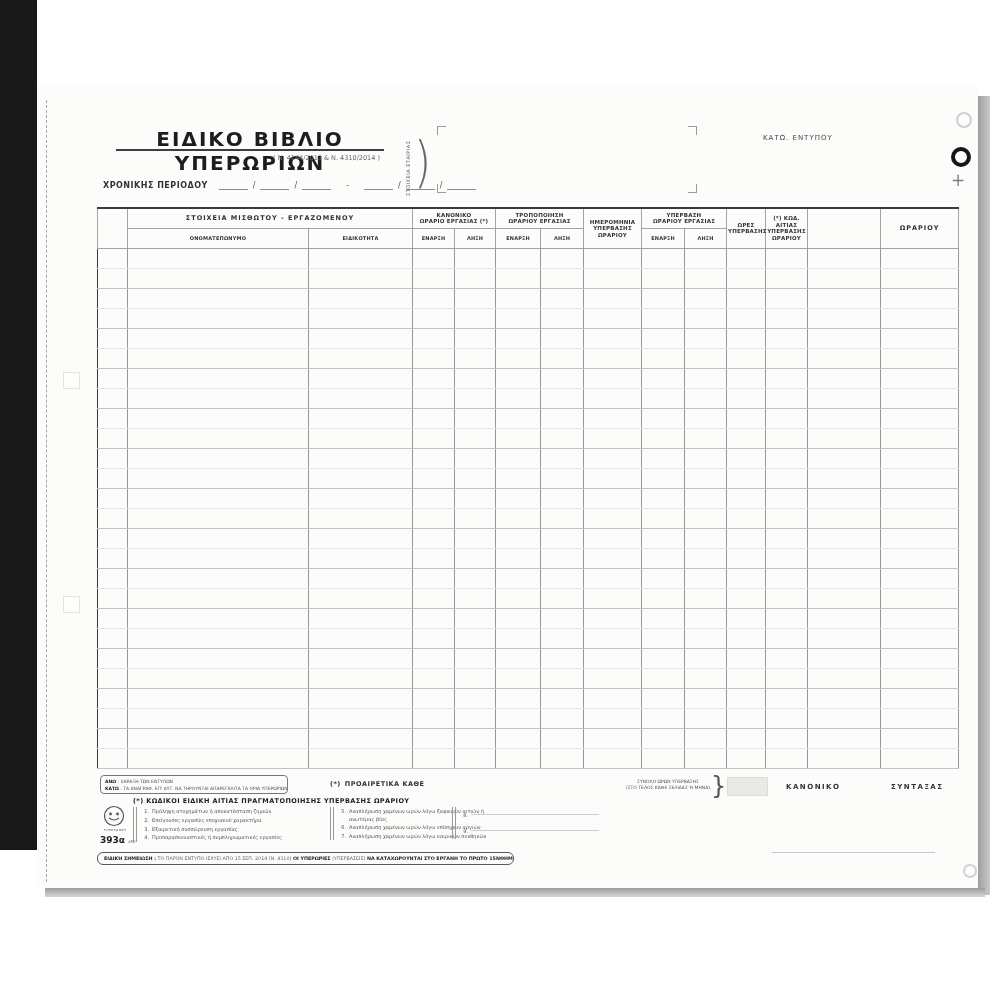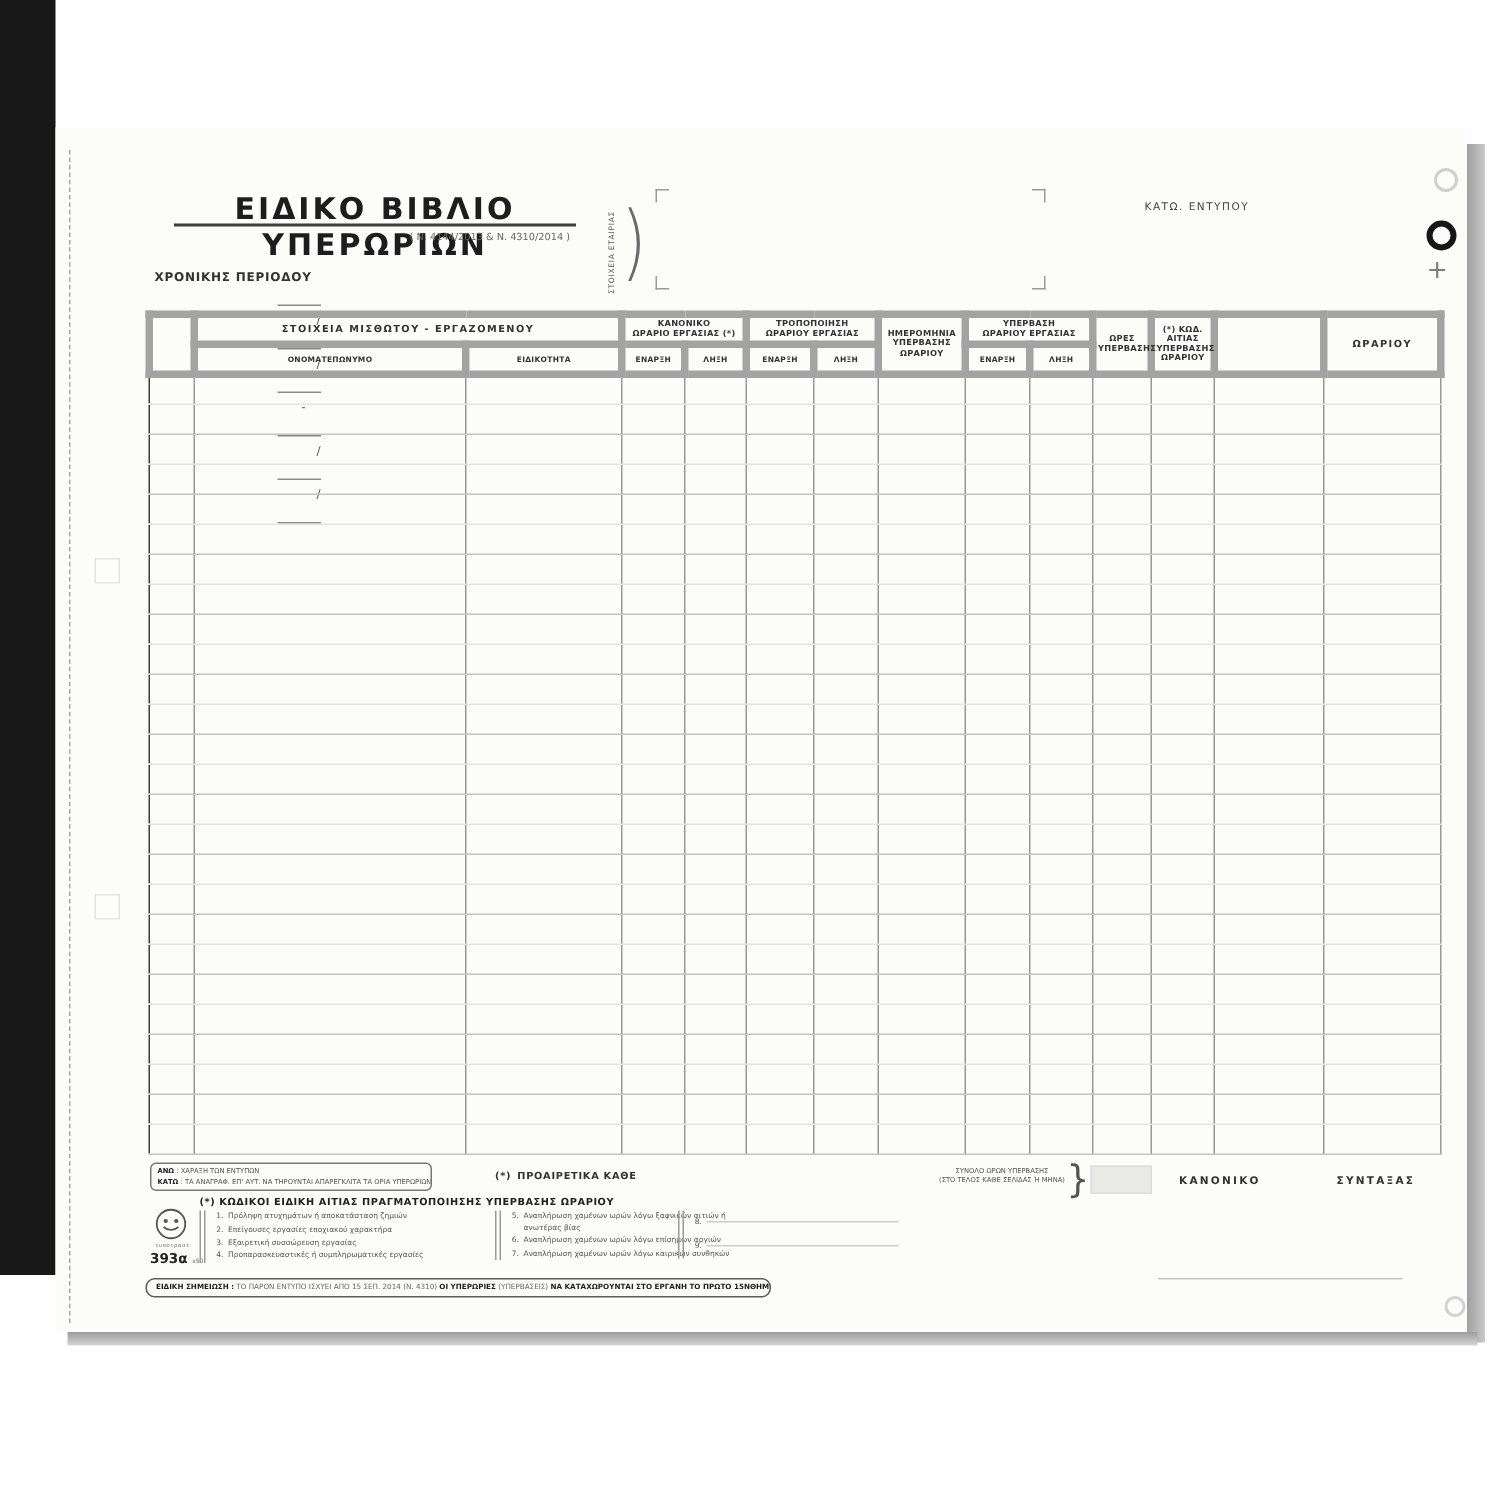--- a/index.html
+++ b/index.html
@@ -22,37 +22,37 @@
   
   .stamp-vtext { position:absolute; left:405px; top:136px; height:60px; writing-mode:vertical-rl; transform:rotate(180deg); font-size:5px; letter-spacing:.5px; color:#555; }
   .stamp-paren { position:absolute; left:414px; top:130px; font-size:44px; color:#6a6a6a; transform:scaleY(1.25); transform-origin:top; font-weight:200; }
   .corner { position:absolute; width:9px; height:9px; border:0 solid #9a9a9a; }
   .c-tl { left:437px; top:126px; border-top-width:1px; border-left-width:1px; }
   .c-tr { left:688px; top:126px; border-top-width:1px; border-right-width:1px; }
   .c-bl { left:437px; top:184px; border-bottom-width:1px; border-left-width:1px; }
   .c-br { left:688px; top:184px; border-bottom-width:1px; border-right-width:1px; }
 
   
-  .period { position:absolute; left:103px; top:180px; display:flex; align-items:flex-end; gap:5px; font-size:8px;flex-direction:column; }
+  .period { position:absolute; left:103px; top:180px; display:flex; align-items:flex-end; gap:5px; font-size:8px; }
   .period .lbl { font-weight:bold; letter-spacing:.5px; color:#333; margin-right:6px; }
   .pf { display:inline-block; width:29px; border-bottom:1px solid #8a8a8a; height:10px; }
   .slash { color:#555; font-size:8px; }
   .pdash { margin:0 10px; color:#555; }
 
   
   .ring { position:absolute; border-radius:50%; }
   .ring-top { left:956px; top:112px; width:16px; height:16px; border:2px solid #cfcfcf; }
   .ring-black { left:951px; top:147px; width:20px; height:20px; border:4px solid #161616; }
   .plus-mark { position:absolute; left:951px; top:170px; font-size:17px; color:#7d7d7d; }
   .ring-bottom { left:963px; top:864px; width:14px; height:14px; border:2px solid #d2d2d2; }
   .hole-sq { position:absolute; width:17px; height:17px; border:1px solid #e3e3e2; background:#fdfdfc; }
 
   
   table.ledger { position:absolute; left:97px; top:207px; width:861px; border-collapse:collapse; table-layout:fixed; border:1.5px solid #3a3a3a; border-top-width:2px; }
-  .ledger th { border:5px solid #a3a3a3; font-weight:bold; color:#333; text-align:center; vertical-align:middle; padding:0 1px; }
+  .ledger th { border:1px solid #a3a3a3; font-weight:bold; color:#333; text-align:center; vertical-align:middle; padding:0 1px; }
   .ledger .grp { font-size:5.5px; line-height:6.5px; letter-spacing:.2px; white-space:pre-line; height:20px; }
   .ledger .sub { font-size:5px; height:20px; letter-spacing:.2px; }
   .ledger .big { font-size:6.5px; letter-spacing:1px; }
   .ledger td { border-right:1px solid #979797; border-bottom:1px solid #cfcfcf; height:20px; }
   .ledger tr.dark td { border-bottom-color:#c3c3c3; }
   .ledger tr.lite td { border-bottom-color:#e4e4e4; }
 
   
   .notes-box { position:absolute; left:100px; top:775px; width:188px; height:19px; border:1px solid #777; border-radius:4px; padding:1.5px 4px; font-size:4.5px; line-height:7px; color:#555; white-space:nowrap; overflow:hidden; }
   .notes-box b { color:#222; }

